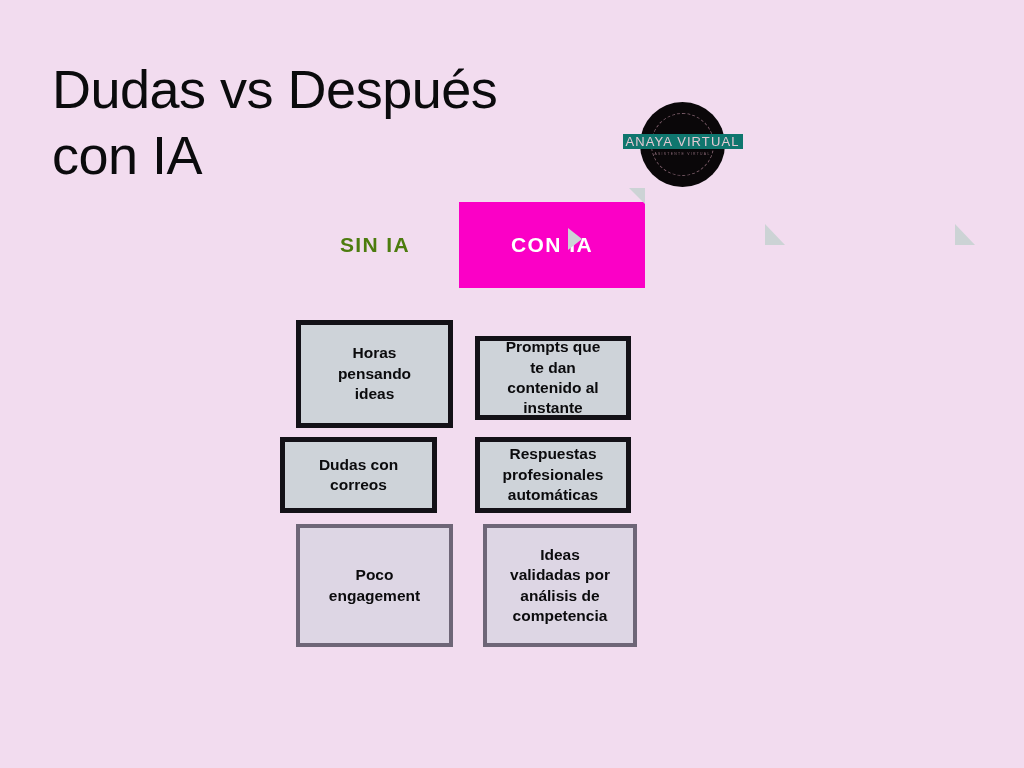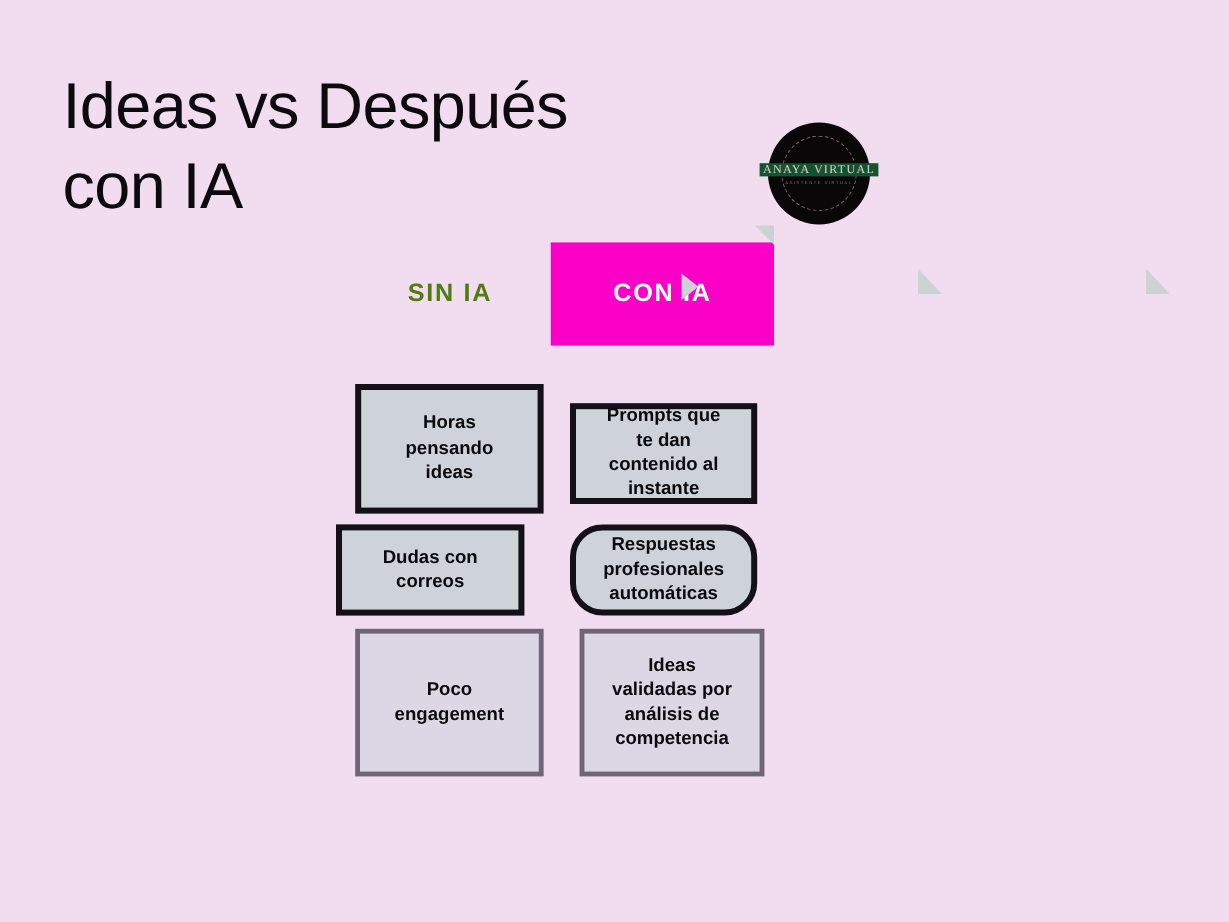--- a/index.html
+++ b/index.html
@@ -57,28 +57,27 @@
     top: 11px;
     width: 63px;
     height: 63px;
     border-radius: 50%;
     border: 1px dashed #8d6a78;
     opacity: .85;
   }
   .logo-name {
     position: relative;
     z-index: 2;
-    font-size: 10px;
+    font-size: 13px;
     letter-spacing: 1.1px;
     color: #e3c9d3;
     font-weight: 400;
-    background: #14532d;
+    background: #0f766e;
     padding: 0 3px;
     white-space: nowrap;
-    font-family: Liberation Serif, serif;
   }
   .logo-sub {
     position: relative;
     z-index: 2;
     margin-top: 3px;
     font-size: 3.4px;
     letter-spacing: 1.3px;
     color: #8c6b78;
     white-space: nowrap;
   }
@@ -144,31 +143,31 @@
   .card.muted {
     background: #ddd6e4;
     border: 4px solid #6e6677;
   }
 
   
   .c-l1 { left: 296px; top: 320px; width: 157px; height: 108px; }
   .c-r1 { left: 475px; top: 336px; width: 156px; height: 84px; }
   
   .c-l2 { left: 280px; top: 437px; width: 157px; height: 76px; }
-  .c-r2 { left: 475px; top: 437px; width: 156px; height: 76px; border-radius: 27px; }
+  .c-r2 { left: 475px; top: 437px; width: 156px; height: 76px; }
   
   .c-l3 { left: 296px; top: 524px; width: 157px; height: 123px; }
   .c-r3 { left: 483px; top: 524px; width: 154px; height: 123px; }
 </style>
 </head>
 <body>
 
 <div class="slide">
 
-  <div class="title">Ideas vs Después
+  <div class="title">Dudas vs Después
 con IA</div>
 
   <div class="logo">
     <div class="logo-ring"></div>
     <div class="logo-name">ANAYA VIRTUAL</div>
     <div class="logo-sub">ASISTENTE VIRTUAL</div>
   </div>
 
   <div class="tab-sin">SIN IA</div>
 

